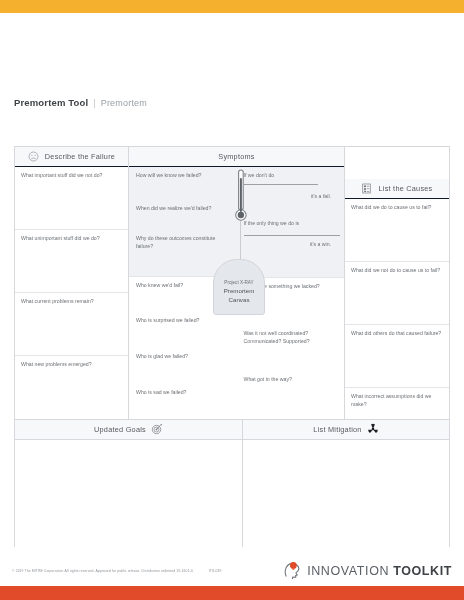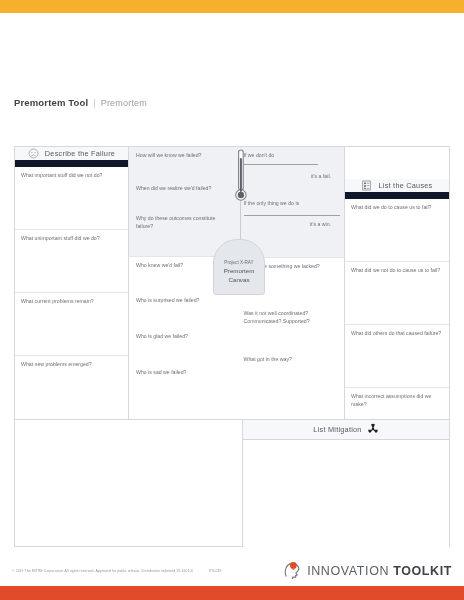--- a/index.html
+++ b/index.html
@@ -74,21 +74,21 @@
   .col {
     position: relative;
     height: 100%;
   }
   .col-left   { width: 114px; border-right: 1px solid #d6d8dc; }
   .col-mid    { width: 216px; border-right: 1px solid #d6d8dc; }
   .col-right  { width: 104px; margin-top: 32px; }
 
   .col-head {
     height: 20px;
-    border-bottom: 7px solid #0f172a;
+    border-bottom: 1px solid #0f172a;
     background: #f7f8f9;
     display: flex;
     align-items: center;
     justify-content: center;
     gap: 6px;
   }
   .col-head-label {
     font-size: 7.3px;
     color: #55595e;
     letter-spacing: .25px;
@@ -314,20 +314,23 @@
           </span>
           <span class="col-head-label">Describe the Failure</span>
         </div>
         <div class="cell cell-l">What important stuff did we not do?</div>
         <div class="cell cell-l">What unimportant stuff did we do?</div>
         <div class="cell cell-l">What current problems remain?</div>
         <div class="cell cell-l">What new problems emerged?</div>
       </div>
 
       <div class="col col-mid">
+        <div class="col-head">
+          <span class="col-head-label">Symptoms</span>
+        </div>
 
         <div class="mid-body">
 
           <div class="mid-col mid-left">
             <div class="mcell shaded mcell-a">How will we know we failed?</div>
             <div class="mcell shaded mcell-b">When did we realize we'd failed?</div>
             <div class="mcell shaded mcell-c">Why do these outcomes constitute failure?</div>
             <div class="mcell mcell-d divider-h">Who knew we'd fail?</div>
             <div class="mcell mcell-e">Who is surprised we failed?</div>
             <div class="mcell mcell-f">Who is glad we failed?</div>
@@ -389,20 +392,32 @@
         <div class="cell cell-r">What did we not do to cause us to fail?</div>
         <div class="cell cell-r">What did others do that caused failure?</div>
         <div class="cell cell-r">What incorrect assumptions did we make?</div>
       </div>
 
     </div>
 
     <div class="grid-bottom">
 
       <div class="panel panel-left">
+        <div class="panel-head">
+          <span class="panel-head-label">Updated Goals</span>
+          <span class="head-icon">
+            <svg width="12" height="12" viewBox="0 0 24 24">
+              <circle cx="11" cy="13" r="8.4" fill="none" stroke="#85898f" stroke-width="1.6"></circle>
+              <circle cx="11" cy="13" r="5" fill="none" stroke="#85898f" stroke-width="1.5"></circle>
+              <circle cx="11" cy="13" r="1.9" fill="#85898f"></circle>
+              <path d="M11 13 L20 3.2" stroke="#6f747a" stroke-width="1.5" stroke-linecap="round"></path>
+              <path d="M19 2 L21.6 2.2 L21.4 4.8 Z" fill="#6f747a"></path>
+            </svg>
+          </span>
+        </div>
         <div class="panel-body"></div>
       </div>
 
       <div class="panel panel-right">
         <div class="panel-head">
           <span class="panel-head-label">List Mitigation</span>
           <span class="head-icon">
             <svg width="12" height="12" viewBox="0 0 24 24">
               <circle cx="12" cy="12" r="2.6" fill="#1f2124"></circle>
               <path d="M12 10.2 A1.8 1.8 0 0 1 10.4 8.5 L8.2 2.6 A8 8 0 0 1 15.8 2.6 L13.6 8.5 A1.8 1.8 0 0 1 12 10.2 Z" fill="#1f2124"></path>

